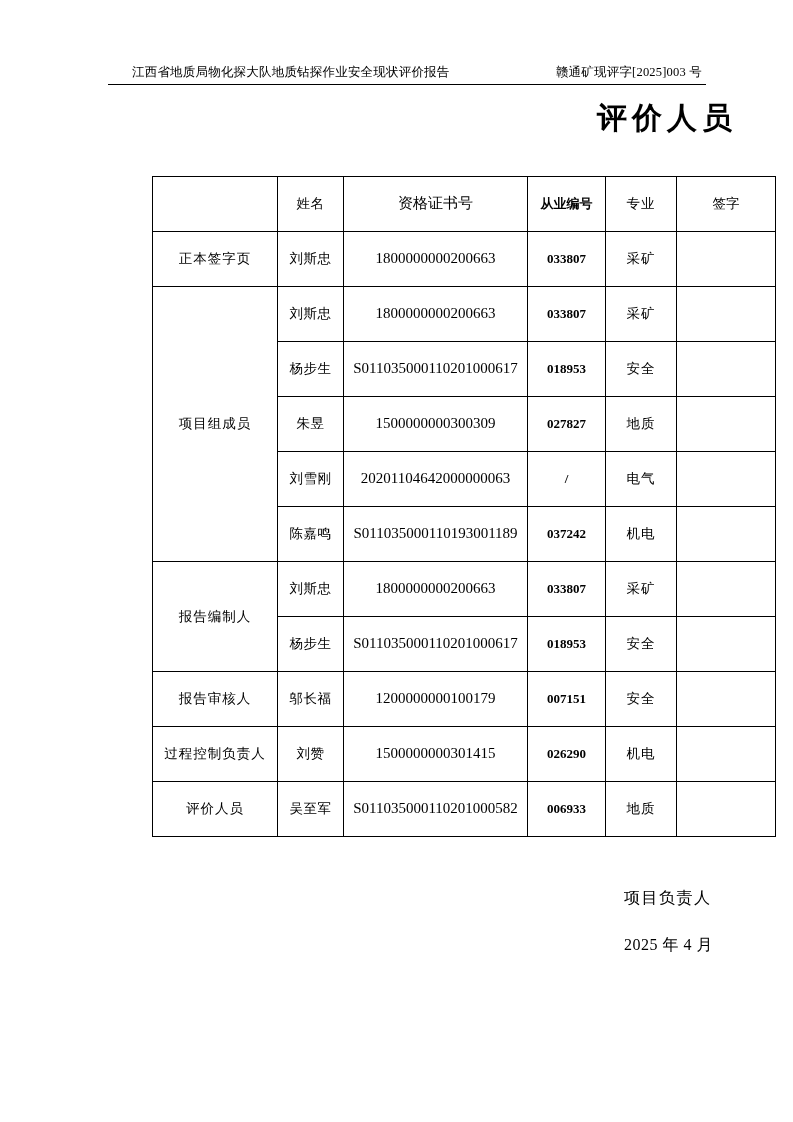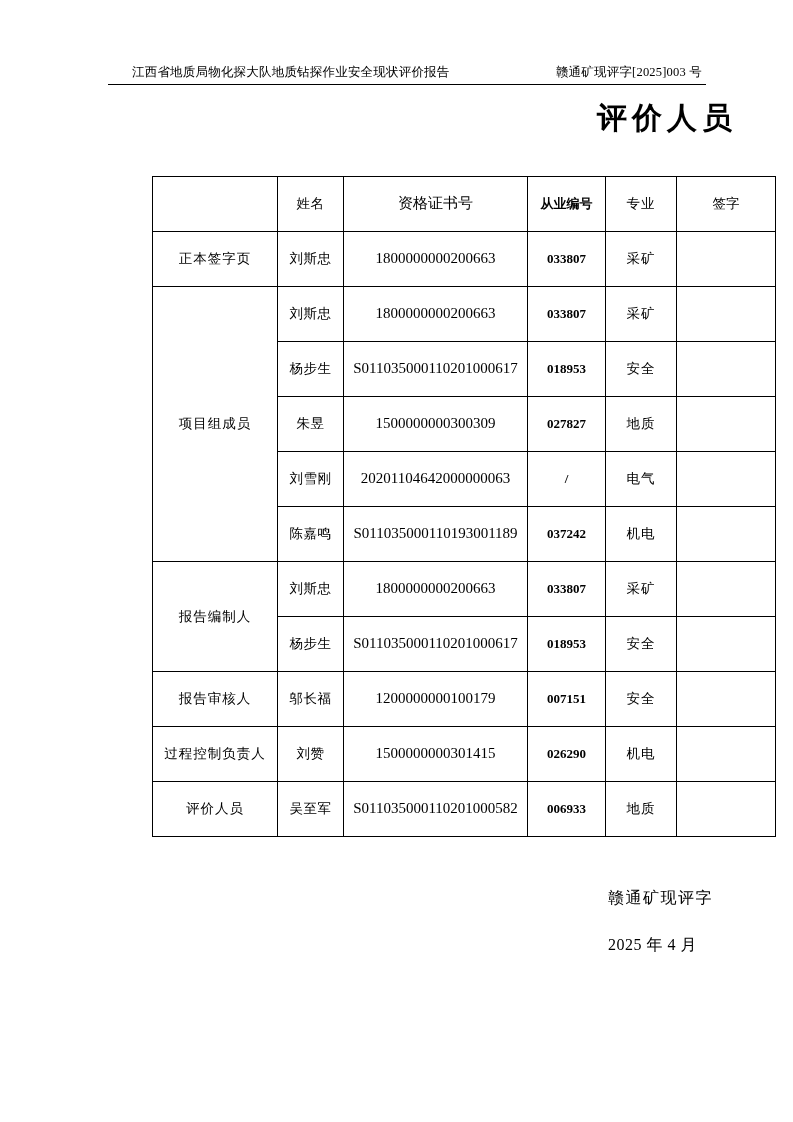--- a/index.html
+++ b/index.html
@@ -224,18 +224,18 @@
             <td class="c-cert cert-long">S011035000110201000582</td>
             <td class="c-empno">006933</td>
             <td class="c-major">地质</td>
             <td class="c-sign"></td>
           </tr>
         </tbody>
     </table>
   </div>
 
   <div class="footer-block">
-    <div class="fline">赣通矿现评字</div>
+    <div class="fline">项目负责人</div>
     <div class="fline date">2025 年 4 月</div>
   </div>
 
   <div class="page-edge"></div>
 </div>
 
 </body></html>

